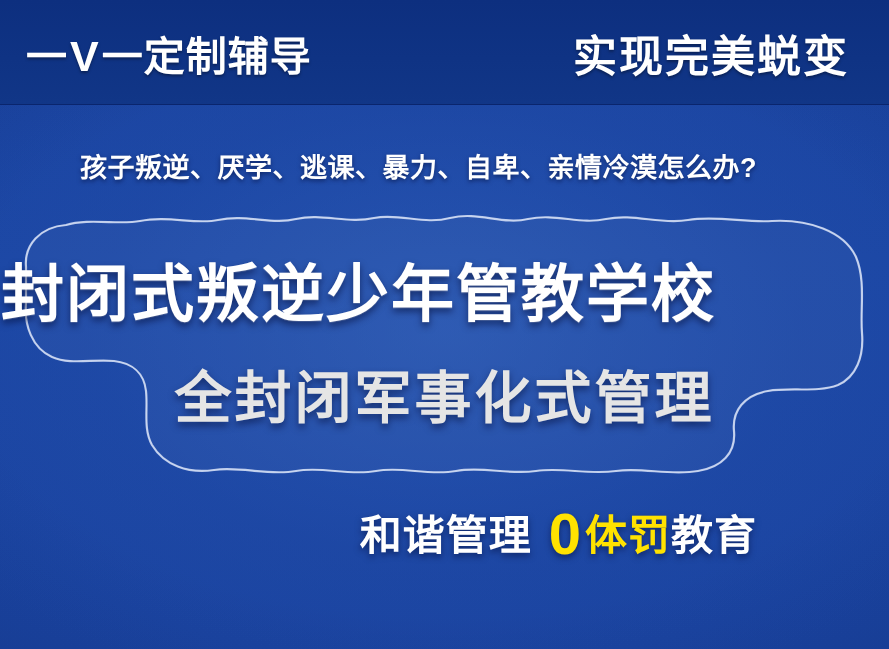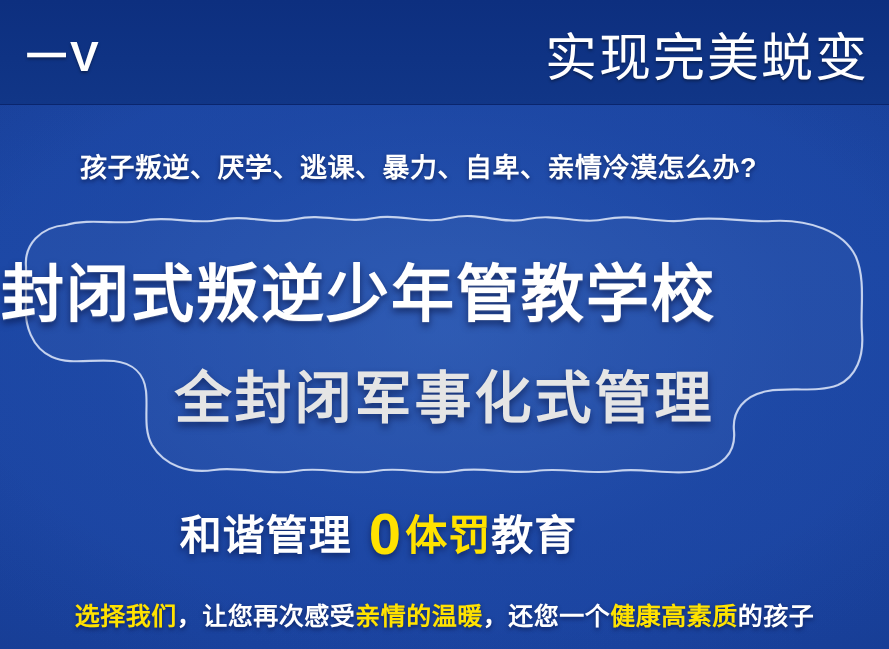--- a/index.html
+++ b/index.html
@@ -75,26 +75,26 @@
     letter-spacing: 1px;
     text-shadow: 0 2px 3px rgba(0,0,0,0.35);
   }
   .hdr-left .v-mark {
     font-size: 43px;
     font-weight: 900;
     padding: 0 2px;
   }
   .hdr-right {
     position: absolute;
-    right: 20px;
+    right: 40px;
     top: 50%;
     transform: translateY(-50%);
     color: #ffffff;
-    font-size: 52px;
-    font-weight: 400;
+    font-size: 44px;
+    font-weight: 700;
     letter-spacing: 2px;
     white-space: nowrap;
     text-shadow: 0 2px 3px rgba(0,0,0,0.35);
   }
 
   
   .sub-question {
     position: absolute;
     left: 0;
     top: 146px;
@@ -146,21 +146,21 @@
     white-space: nowrap;
     text-shadow: 0 4px 7px rgba(0,8,45,0.5);
   }
 
   
   .zero-line {
     position: absolute;
     left: 0;
     top: 500px;
     width: 757px;
-    text-align: center;
+    text-align: right;
     white-space: nowrap;
     font-size: 42px;
     font-weight: 700;
     letter-spacing: 1px;
     text-shadow: 0 3px 6px rgba(0,8,45,0.5);
   }
   .zero-line .seg-white { color: #ffffff; }
   .zero-line .seg-zero {
     color: #ffe200;
     font-size: 58px;
@@ -193,20 +193,21 @@
 <div class="banner">
 
   <div class="bg-base"></div>
   <div class="bg-glow"></div>
   <div class="bg-vignette"></div>
 
   <div class="header-band">
     <div class="hdr-left">
       <span>一</span>
         <span class="v-mark">V</span>
+        <span>一定制辅导</span>
     </div>
     <div class="hdr-right">实现完美蜕变</div>
   </div>
 
   <div class="sub-question">孩子叛逆、厌学、逃课、暴力、自卑、亲情冷漠怎么办?</div>
 
   <div class="blob-wrap">
     <svg viewBox="0 0 889 285" xmlns="http://www.w3.org/2000/svg" aria-hidden="true">
       <path d="M 26 62
                C 24 40, 40 22, 66 20
@@ -269,17 +270,14 @@
     </svg>
   </div>
 
   <div class="headline">封闭式叛逆少年管教学校</div>
   <div class="headline-sub">全封闭军事化式管理</div>
 
   <div class="zero-line">
     <span class="seg-white">和谐管理</span><span class="gap"></span><span class="seg-zero">0</span><span class="seg-yellow">体罚</span><span class="seg-white">教育</span>
   </div>
 
-  <div class="closing-line">
-    <span class="c-yellow-b">选择我们</span><span class="c-white">，让您再次感受</span><span class="c-yellow">亲情的温暖</span><span class="c-white">，还您一个</span><span class="c-yellow">健康高素质</span><span class="c-white">的孩子</span>
-  </div>
 
 </div>
 
 </body></html>

